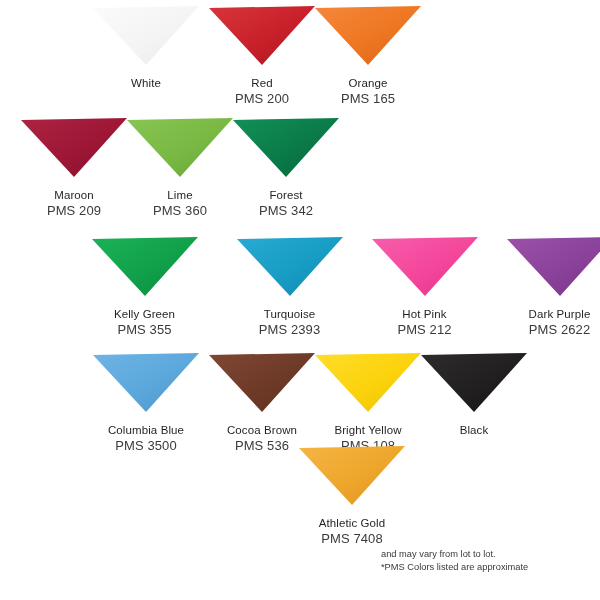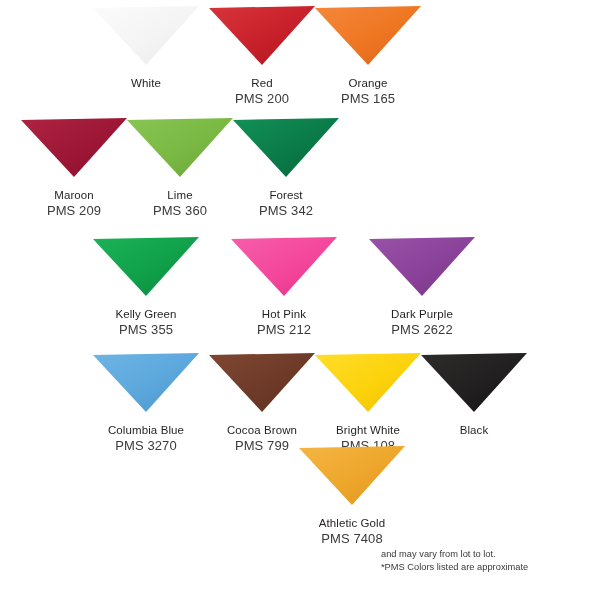--- a/index.html
+++ b/index.html
@@ -226,20 +226,36 @@
             <stop offset="100%" stop-color="#0a873d"></stop>
           </linearGradient>
             </defs>
           <polygon points="0,2 106,0 53,59" fill="url(#g8)"></polygon>
         </svg>
       </div>
       <div class="swatch-name">Kelly Green</div>
       <div class="swatch-pms">PMS 355</div>
     </div>
 
+    <div class="swatch-cell col-1">
+      <div class="bandana">
+        <svg class="bandana-shape" viewBox="0 0 106 59" preserveAspectRatio="none">
+          <defs>
+              <linearGradient id="g9" x1="0" y1="0" x2="1" y2="1">
+            <stop offset="0%" stop-color="#29aad2"></stop>
+            <stop offset="55%" stop-color="#179cc4"></stop>
+            <stop offset="100%" stop-color="#1088ad"></stop>
+          </linearGradient>
+            </defs>
+          <polygon points="0,2 106,0 53,59" fill="url(#g9)"></polygon>
+        </svg>
+      </div>
+      <div class="swatch-name">Turquoise</div>
+      <div class="swatch-pms">PMS 2393</div>
+    </div>
 
     <div class="swatch-cell col-2">
       <div class="bandana">
         <svg class="bandana-shape" viewBox="0 0 106 59" preserveAspectRatio="none">
           <defs>
               <linearGradient id="g10" x1="0" y1="0" x2="1" y2="1">
             <stop offset="0%" stop-color="#f75dab"></stop>
             <stop offset="55%" stop-color="#f4469b"></stop>
             <stop offset="100%" stop-color="#e02f87"></stop>
           </linearGradient>
@@ -277,54 +293,54 @@
               <linearGradient id="g12" x1="0" y1="0" x2="1" y2="1">
             <stop offset="0%" stop-color="#6fb4e4"></stop>
             <stop offset="55%" stop-color="#5ba7dc"></stop>
             <stop offset="100%" stop-color="#4a93c7"></stop>
           </linearGradient>
             </defs>
           <polygon points="0,2 106,0 53,59" fill="url(#g12)"></polygon>
         </svg>
       </div>
       <div class="swatch-name">Columbia Blue</div>
-      <div class="swatch-pms">PMS 3270</div>
+      <div class="swatch-pms">PMS 3500</div>
     </div>
 
     <div class="swatch-cell col-1">
       <div class="bandana">
         <svg class="bandana-shape" viewBox="0 0 106 59" preserveAspectRatio="none">
           <defs>
               <linearGradient id="g13" x1="0" y1="0" x2="1" y2="1">
             <stop offset="0%" stop-color="#7e4733"></stop>
             <stop offset="55%" stop-color="#6e3a28"></stop>
             <stop offset="100%" stop-color="#5b2e1f"></stop>
           </linearGradient>
             </defs>
           <polygon points="0,2 106,0 53,59" fill="url(#g13)"></polygon>
         </svg>
       </div>
       <div class="swatch-name">Cocoa Brown</div>
-      <div class="swatch-pms">PMS 799</div>
+      <div class="swatch-pms">PMS 536</div>
     </div>
 
     <div class="swatch-cell col-2">
       <div class="bandana">
         <svg class="bandana-shape" viewBox="0 0 106 59" preserveAspectRatio="none">
           <defs>
               <linearGradient id="g14" x1="0" y1="0" x2="1" y2="1">
             <stop offset="0%" stop-color="#ffdd2a"></stop>
             <stop offset="55%" stop-color="#fbd20b"></stop>
             <stop offset="100%" stop-color="#edbe04"></stop>
           </linearGradient>
             </defs>
           <polygon points="0,2 106,0 53,59" fill="url(#g14)"></polygon>
         </svg>
       </div>
-      <div class="swatch-name">Bright White</div>
+      <div class="swatch-name">Bright Yellow</div>
       <div class="swatch-pms">PMS 108</div>
     </div>
 
     <div class="swatch-cell col-3">
       <div class="bandana">
         <svg class="bandana-shape" viewBox="0 0 106 59" preserveAspectRatio="none">
           <defs>
               <linearGradient id="g15" x1="0" y1="0" x2="1" y2="1">
             <stop offset="0%" stop-color="#2e2b2b"></stop>
             <stop offset="55%" stop-color="#211f1f"></stop>

